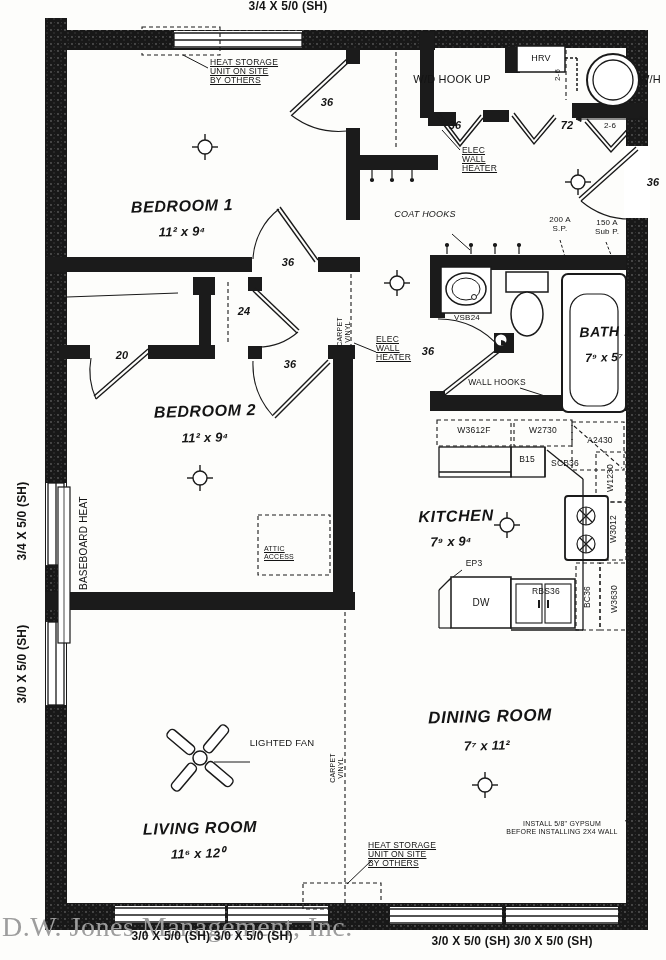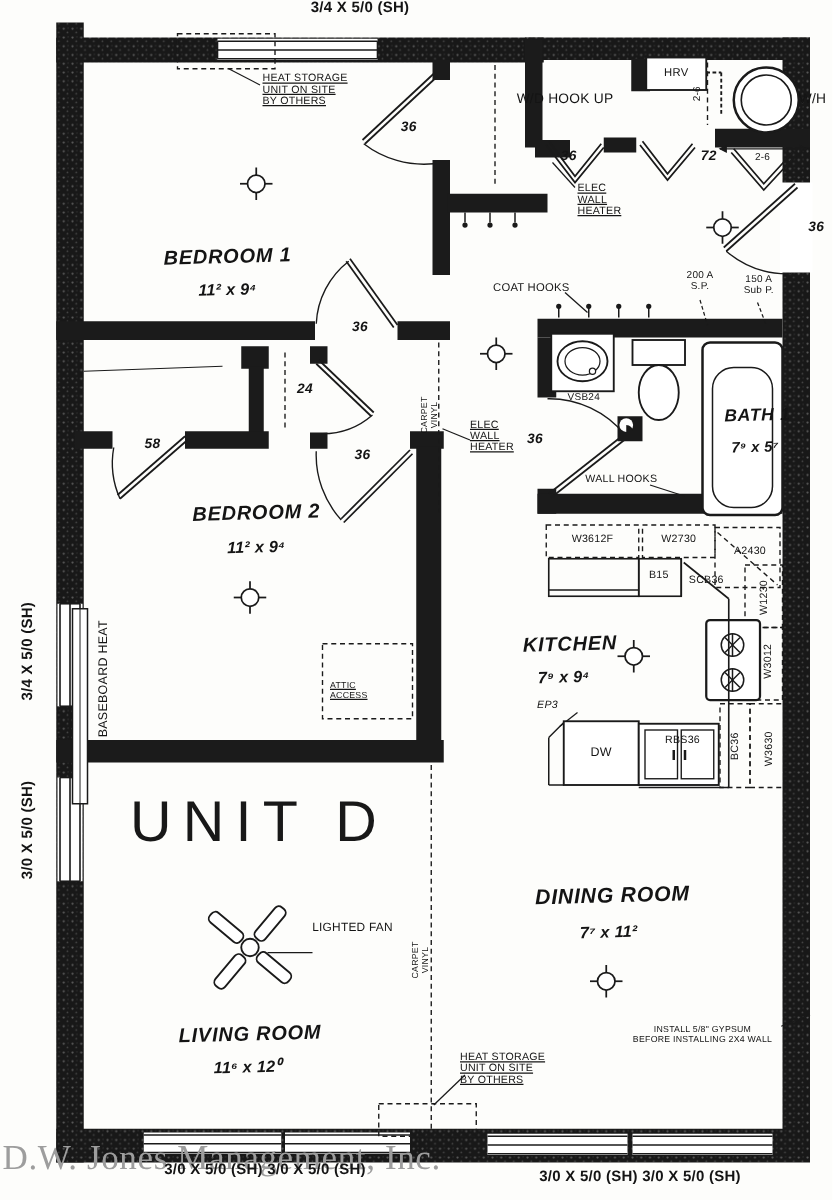--- a/index.html
+++ b/index.html
@@ -350,36 +350,36 @@
 <div class="lb m over" style="left:650px; top:80px;">W/H</div>
 <div class="lb s rot over" style="left:558px; top:75px;">2-6</div>
 <div class="lb s over" style="left:610px; top:126px;">2-6</div>
 
 <div class="lb door-num over" style="left:327px; top:103px;">36</div>
 <div class="lb door-num over" style="left:288px; top:263px;">36</div>
 <div class="lb door-num over" style="left:455px; top:126px;">36</div>
 <div class="lb door-num over" style="left:567px; top:126px;">72</div>
 <div class="lb door-num over" style="left:653px; top:183px;">36</div>
 <div class="lb door-num over" style="left:244px; top:312px;">24</div>
-<div class="lb door-num over" style="left:122px; top:356px;">58</div>
+<div class="lb door-num over" style="left:122px; top:356px;">20</div>
 <div class="lb door-num over" style="left:290px; top:365px;">36</div>
 <div class="lb door-num over" style="left:428px; top:352px;">36</div>
 
 <div class="lb la s9 over" style="left:462px; top:146px;">
   <span>ELEC</span>
   <span>WALL</span>
   <span>HEATER</span>
 </div>
 <div class="lb la s9 over" style="left:376px; top:335px;">
   <span>ELEC</span>
   <span>WALL</span>
   <span>HEATER</span>
 </div>
 
-<div class="lb over" style="left:425px; top:231px;">COAT HOOKS</div>
+<div class="lb over" style="left:425px; top:215px;font-style:italic;">COAT HOOKS</div>
 <div class="lb s over" style="left:560px; top:225px; text-align:center;">
   <span style="display:block">200 A</span>
   <span style="display:block">S.P.</span>
 </div>
 <div class="lb s over" style="left:607px; top:228px; text-align:center;">
   <span style="display:block">150 A</span>
   <span style="display:block">Sub P.</span>
 </div>
 
 <div class="lb room over" style="left:182px; top:206px;">BEDROOM 1</div>
@@ -417,24 +417,23 @@
 <div class="lb s9 over" style="left:474px; top:431px;">W3612F</div>
 <div class="lb s9 over" style="left:543px; top:431px;">W2730</div>
 <div class="lb s9 over" style="left:600px; top:441px;">A2430</div>
 <div class="lb s9 over" style="left:527px; top:460px;">B15</div>
 <div class="lb s9 over" style="left:565px; top:464px;">SCB36</div>
 <div class="lb s9 rot over" style="left:611px; top:478px;">W1230</div>
 <div class="lb s9 rot over" style="left:614px; top:529px;">W3012</div>
 <div class="lb s9 rot over" style="left:588px; top:597px;">BC36</div>
 <div class="lb s9 rot over" style="left:615px; top:599px;">W3630</div>
 <div class="lb s9 over" style="left:546px; top:572px;margin-top:20px;">RBS36</div>
-<div class="lb s9 over" style="left:438px; top:564px;font-style:italic;">EP3</div>
+<div class="lb s9 over" style="left:474px; top:564px;">EP3</div>
 <div class="lb over" style="left:481px; top:603px; font-size:10px;">DW</div>
 
-<div class="unit-title">UNIT D</div>
 <div class="lb over" style="left:282px; top:743px; font-size:9.5px;">LIGHTED FAN</div>
 
 <div class="lb xs over" style="left:562px; top:828px; text-align:center;">
   <span style="display:block">INSTALL 5/8" GYPSUM</span>
   <span style="display:block">BEFORE INSTALLING 2X4 WALL</span>
 </div>
 
 <div class="lb la s9 over" style="left:368px; top:841px;">
   <span>HEAT STORAGE</span>
   <span>UNIT ON SITE</span>

